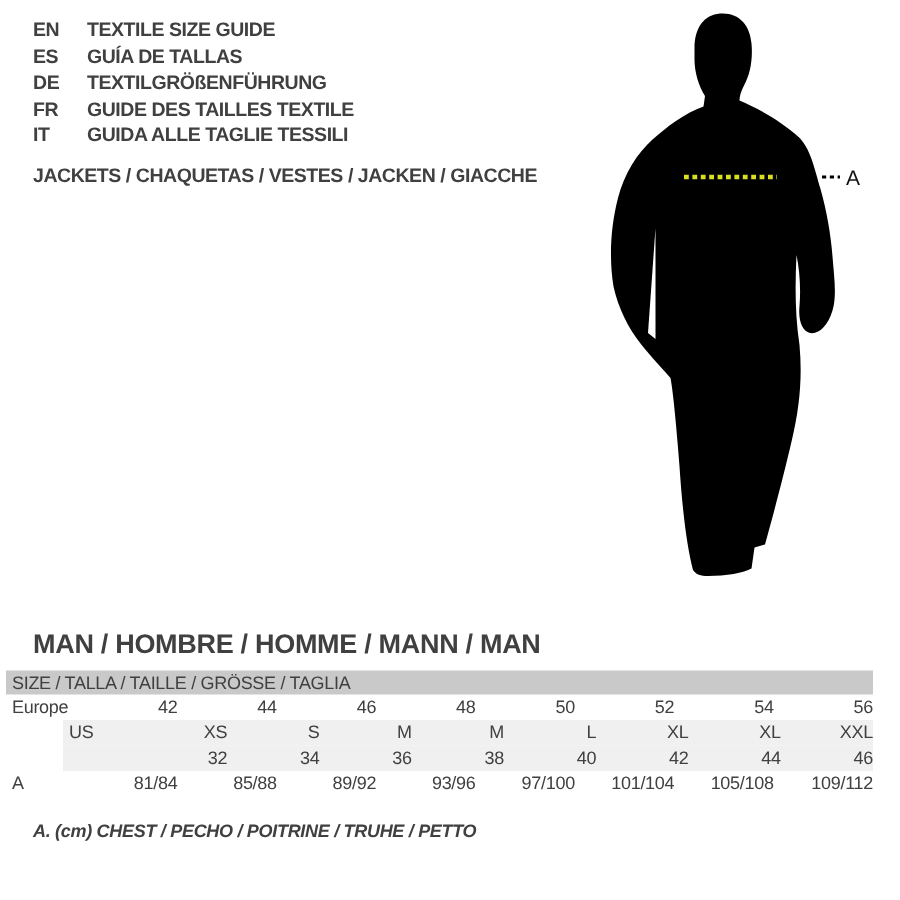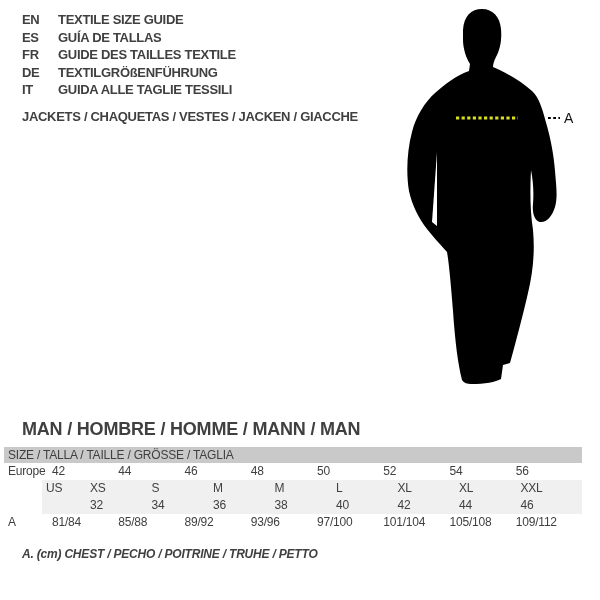--- a/index.html
+++ b/index.html
@@ -21,42 +21,42 @@
   .man-title { position:absolute; left:22px; top:419px; font-size:18px; font-weight:bold;
                letter-spacing:-0.2px; }
   
   .size-table { position:absolute; left:4px; top:447px; width:578px; font-size:12px;
                 letter-spacing:-0.2px; }
   .size-header { height:16px; line-height:16px; background:#c9c9c9; padding-left:4px; }
   .size-row { display:grid; grid-template-columns:48px repeat(8, 1fr); height:17px;
               line-height:17px; }
   .size-row.shaded { background:#f0f0f0;margin-left:38px; }
   .size-row .label { text-align:left; padding-left:4px; }
-  .size-row .cell { text-align:left; }
+  .size-row .cell { text-align:right; }
   
   .footnote { position:absolute; left:22px; top:547px; font-size:12px; font-weight:bold;
               letter-spacing:-0.2px;font-style:italic; }
 </style>
 </head>
 <body>
 
 <div class="canvas">
 
   <div class="lang-list">
     <div class="lang-item">
       <span class="code">EN</span><span>TEXTILE SIZE GUIDE</span>
     </div>
     <div class="lang-item">
       <span class="code">ES</span><span>GUÍA DE TALLAS</span>
     </div>
     <div class="lang-item">
-      <span class="code">FR</span><span>GUIDE DES TAILLES TEXTILE</span>
+      <span class="code">DE</span><span>TEXTILGRÖßENFÜHRUNG</span>
     </div>
     <div class="lang-item">
-      <span class="code">DE</span><span>TEXTILGRÖßENFÜHRUNG</span>
+      <span class="code">FR</span><span>GUIDE DES TAILLES TEXTILE</span>
     </div>
     <div class="lang-item">
       <span class="code">IT</span><span>GUIDA ALLE TAGLIE TESSILI</span>
     </div>
   </div>
 
   <div class="cats">
     <div>JACKETS / CHAQUETAS / VESTES / JACKEN / GIACCHE</div>
   </div>
 

